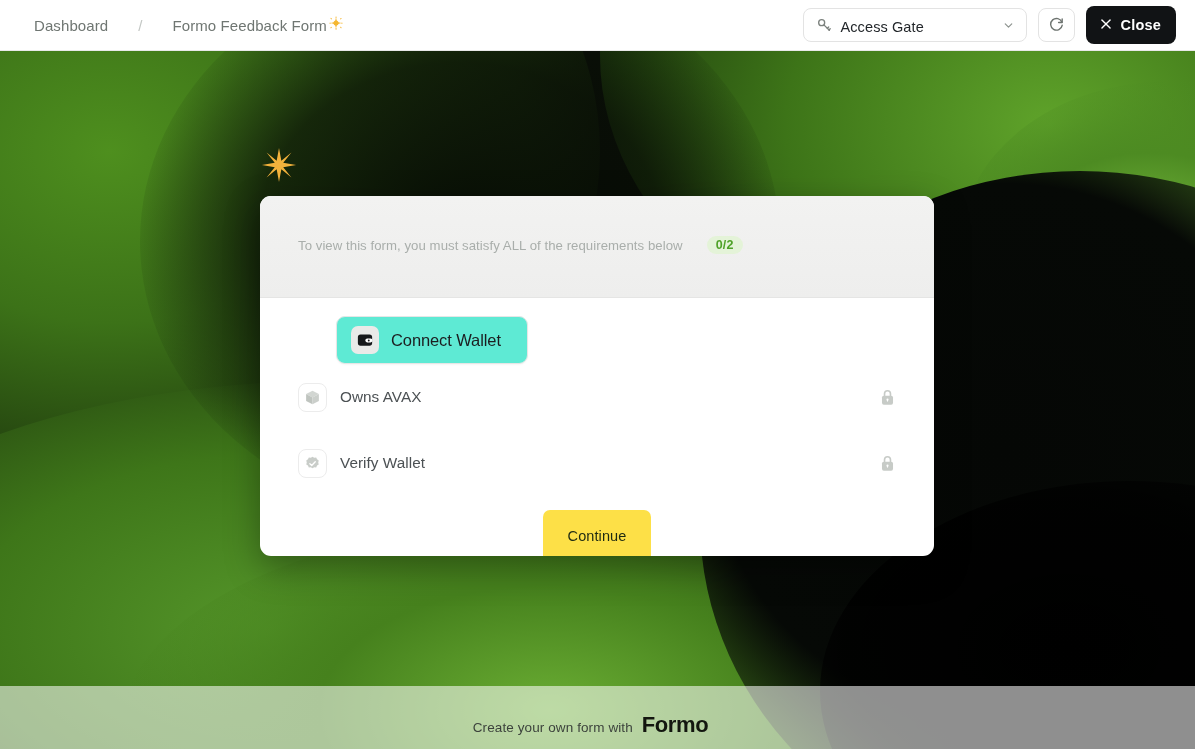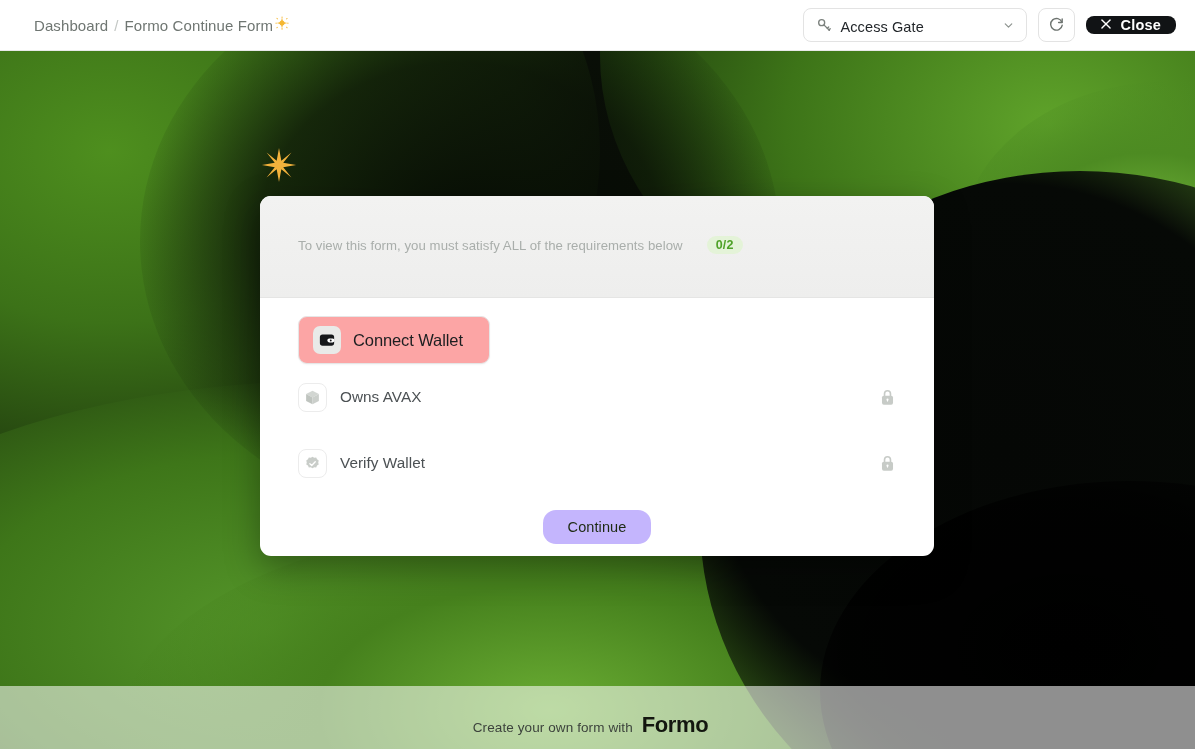--- a/index.html
+++ b/index.html
@@ -15,21 +15,21 @@
   .topbar {
     position: absolute; top: 0; left: 0;
     width: 1195px; height: 51px;
     background: #ffffff;
     border-bottom: 1px solid #e8e8e8;
     display: flex; align-items: center;
     z-index: 20;
   }
   .breadcrumb {
     display: flex; align-items: center;
-    margin-left: 34px; gap: 6px;
+    margin-left: 34px; gap: 30px;
   }
   .crumb-link {
     font-size: 15px; color: #6f7672; letter-spacing: .1px;
     cursor: pointer; text-decoration: none;
   }
   .crumb-sep { font-size: 15px; color: #c3c7c4; }
   .crumb-current {
     font-size: 15px; color: #6f7672; letter-spacing: .1px;
     display: flex; align-items: center; gap: 1px;
   }
@@ -51,21 +51,21 @@
     letter-spacing: .1px;
   }
   .icon-btn {
     width: 37px; height: 34px;
     border: 1px solid #e3e3e3; border-radius: 8px;
     background: #fff;
     display: flex; align-items: center; justify-content: center;
     cursor: pointer;
   }
   .close-btn {
-    height: 18px; padding: 0 15px 0 13px;
+    height: 38px; padding: 0 15px 0 13px;
     background: #111315; border-radius: 8px;
     display: flex; align-items: center; gap: 8px;
     cursor: pointer;
   }
   .close-btn span { color: #fff; font-size: 14.5px; font-weight: 600; letter-spacing: .2px; }
 
   
   .stage {
     position: absolute; top: 51px; left: 0;
     width: 1195px; height: 698px;
@@ -142,24 +142,25 @@
     font-size: 12.5px; font-weight: 600;
     padding: 2px 9px; border-radius: 11px;
     letter-spacing: .2px;
   }
 
   .card-body { padding: 18px 38px 0 38px; }
 
   .connect-btn {
     width: 192px; height: 48px;
     border: 1px solid #e6e6e6; border-radius: 9px;
-    background: #fca5a5;
+    background: #5eead4;
     display: flex; align-items: center; gap: 12px;
     padding-left: 14px; cursor: pointer;
     box-shadow: 0 1px 2px rgba(0,0,0,.04);
+    margin-left: 38px;
   }
   .connect-btn span {
     font-size: 16.5px; color: #1c1e20; letter-spacing: -.1px;
   }
   .wallet-chip {
     width: 28px; height: 28px; border-radius: 7px;
     background: #e9eae8;
     display: flex; align-items: center; justify-content: center;
   }
 
@@ -177,22 +178,22 @@
   .req-label {
     margin-left: 13px; font-size: 15.3px; color: #4c5154;
     letter-spacing: .05px;
   }
   .req-lock { margin-left: auto; display: flex; align-items: center; }
 
   .continue-wrap {
     display: flex; justify-content: center; margin-top: 26px;
   }
   .continue-btn {
-    background: #c4b5fd; border: none; border-radius: 13px;
-    padding: 9px 25px; font-size: 14.5px; color: #1d2a12;
+    background: #fde047; border: none; border-radius: 7px;
+    padding: 18px 25px; font-size: 14.5px; color: #1d2a12;
     font-family: "Liberation Sans", sans-serif;
     cursor: pointer; letter-spacing: .1px;
   }
 
   
   .footer {
     position: absolute; left: 0; top: 686px;
     width: 1195px; height: 78px;
     background: rgba(255,255,255,.56);
     display: flex; align-items: center; justify-content: center;
@@ -208,21 +209,21 @@
 </head>
 <body>
 
 <div id="app">
 
   <div class="topbar">
     <div class="breadcrumb">
       <a class="crumb-link">Dashboard</a>
       <span class="crumb-sep">/</span>
       <span class="crumb-current">
-        <span>Formo Continue Form</span>
+        <span>Formo Feedback Form</span>
         <span class="crumb-spark">
           <svg width="16" height="16" viewBox="0 0 16 16" aria-hidden="true">
             <g fill="#f5b731">
               <path d="M8 1.6 L9.1 6.0 L13.4 7.1 L9.1 8.2 L8 12.6 L6.9 8.2 L2.6 7.1 L6.9 6.0 Z"></path>
               <circle cx="8" cy="7.1" r="2.5"></circle>
               <rect x="7.6" y="0.4" width="0.9" height="1.8" rx=".4"></rect>
               <rect x="7.6" y="12.0" width="0.9" height="1.8" rx=".4"></rect>
               <rect x="1.3" y="6.7" width="1.8" height="0.9" rx=".4"></rect>
               <rect x="12.9" y="6.7" width="1.8" height="0.9" rx=".4"></rect>
               <rect x="2.7" y="1.8" width="0.9" height="1.7" rx=".4" transform="rotate(-45 3.1 2.6)"></rect>

